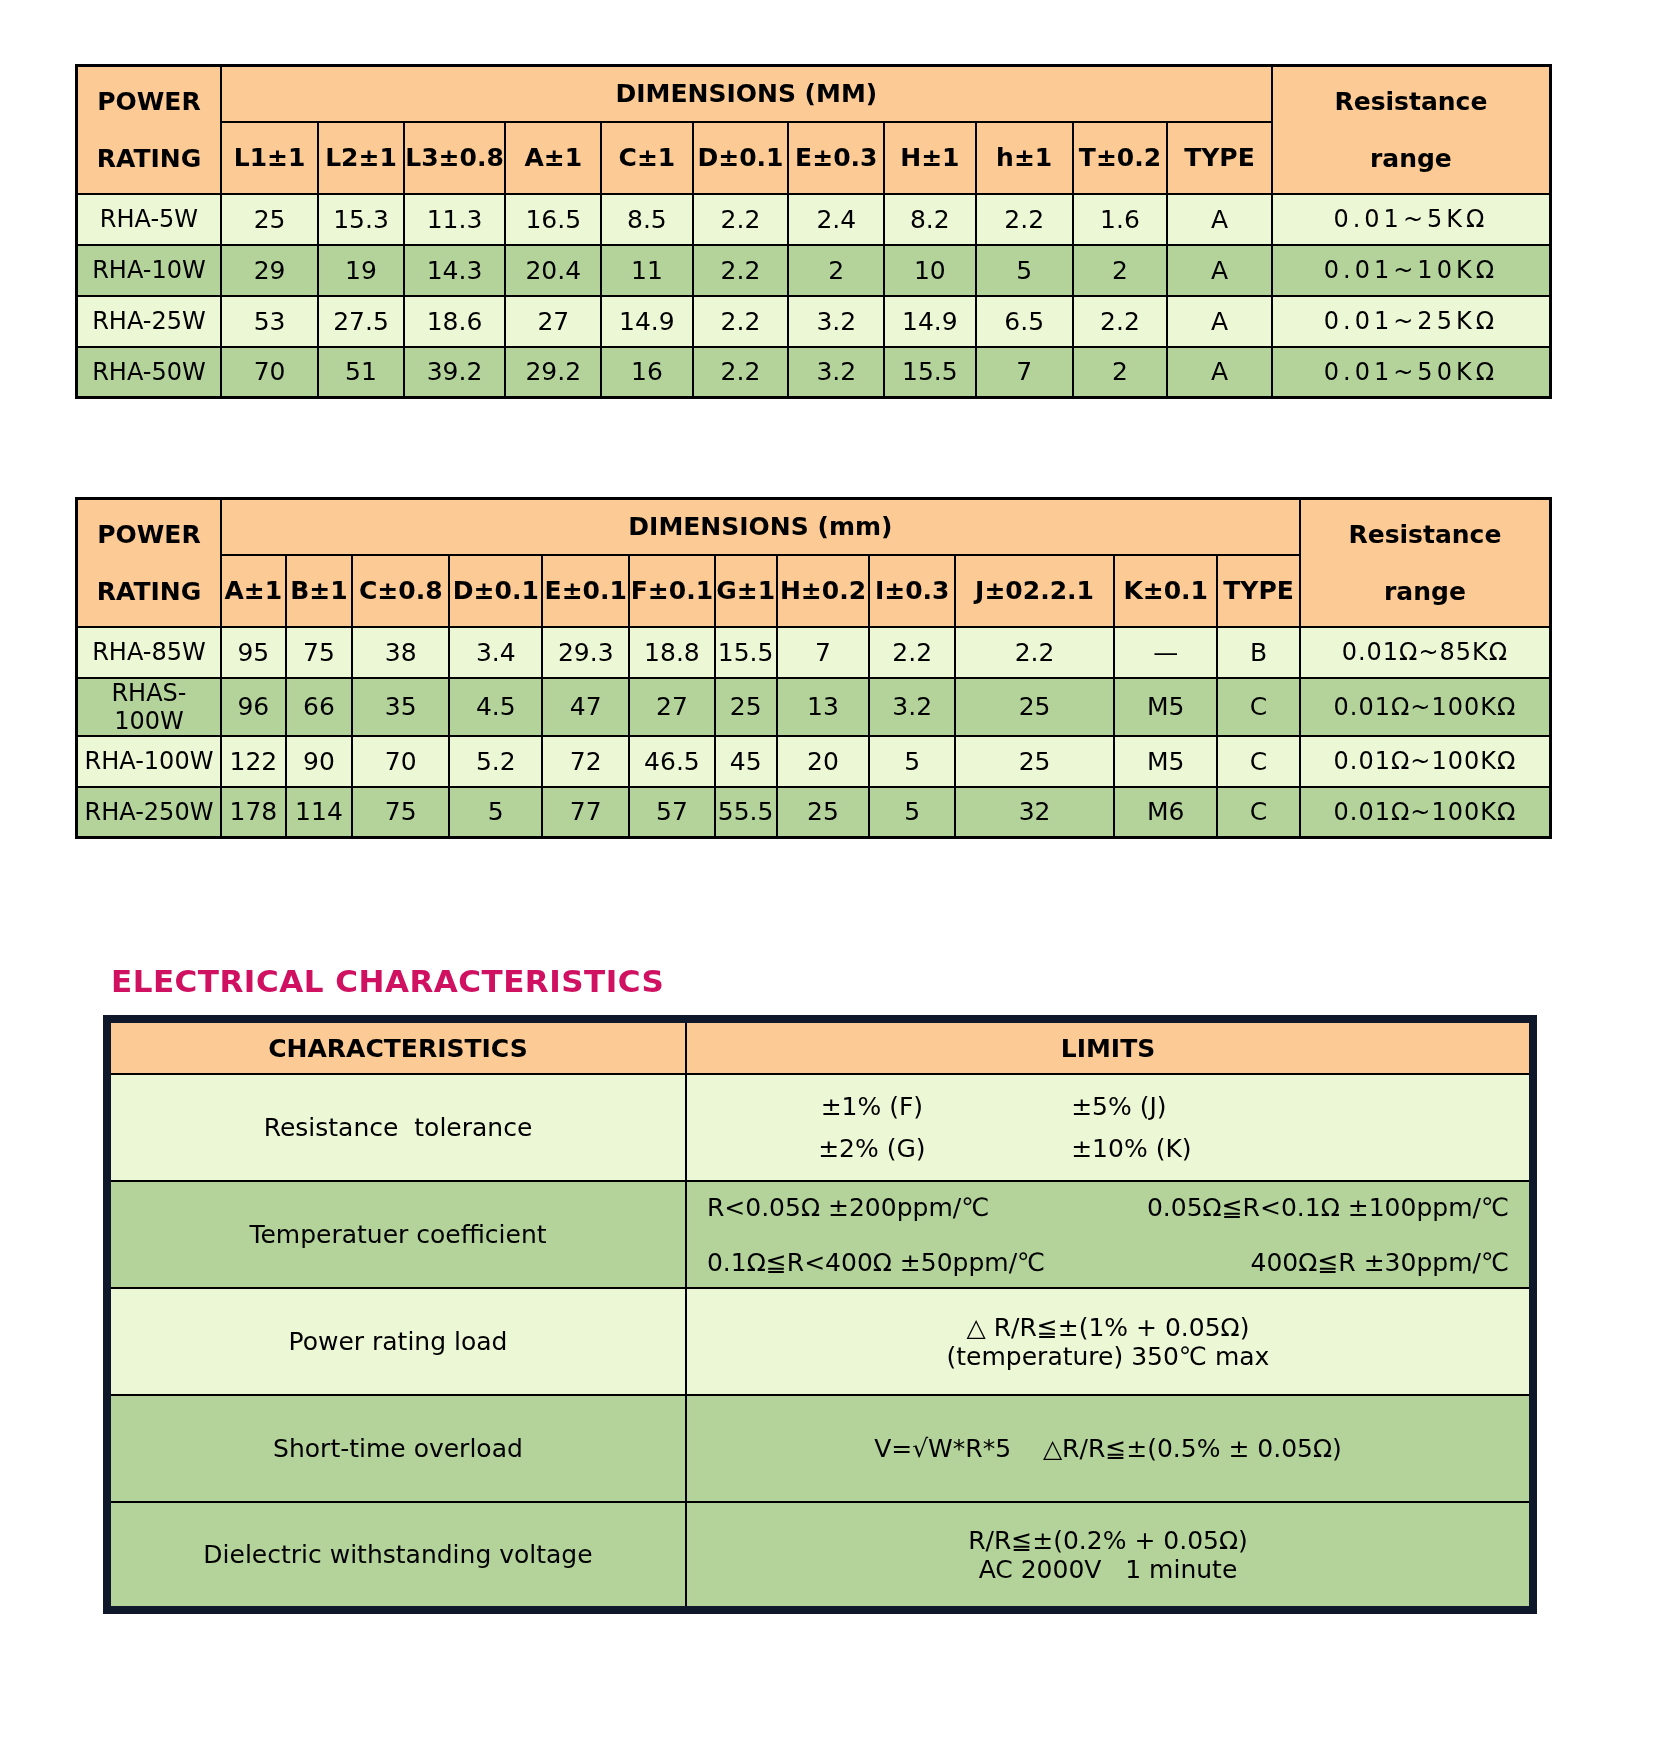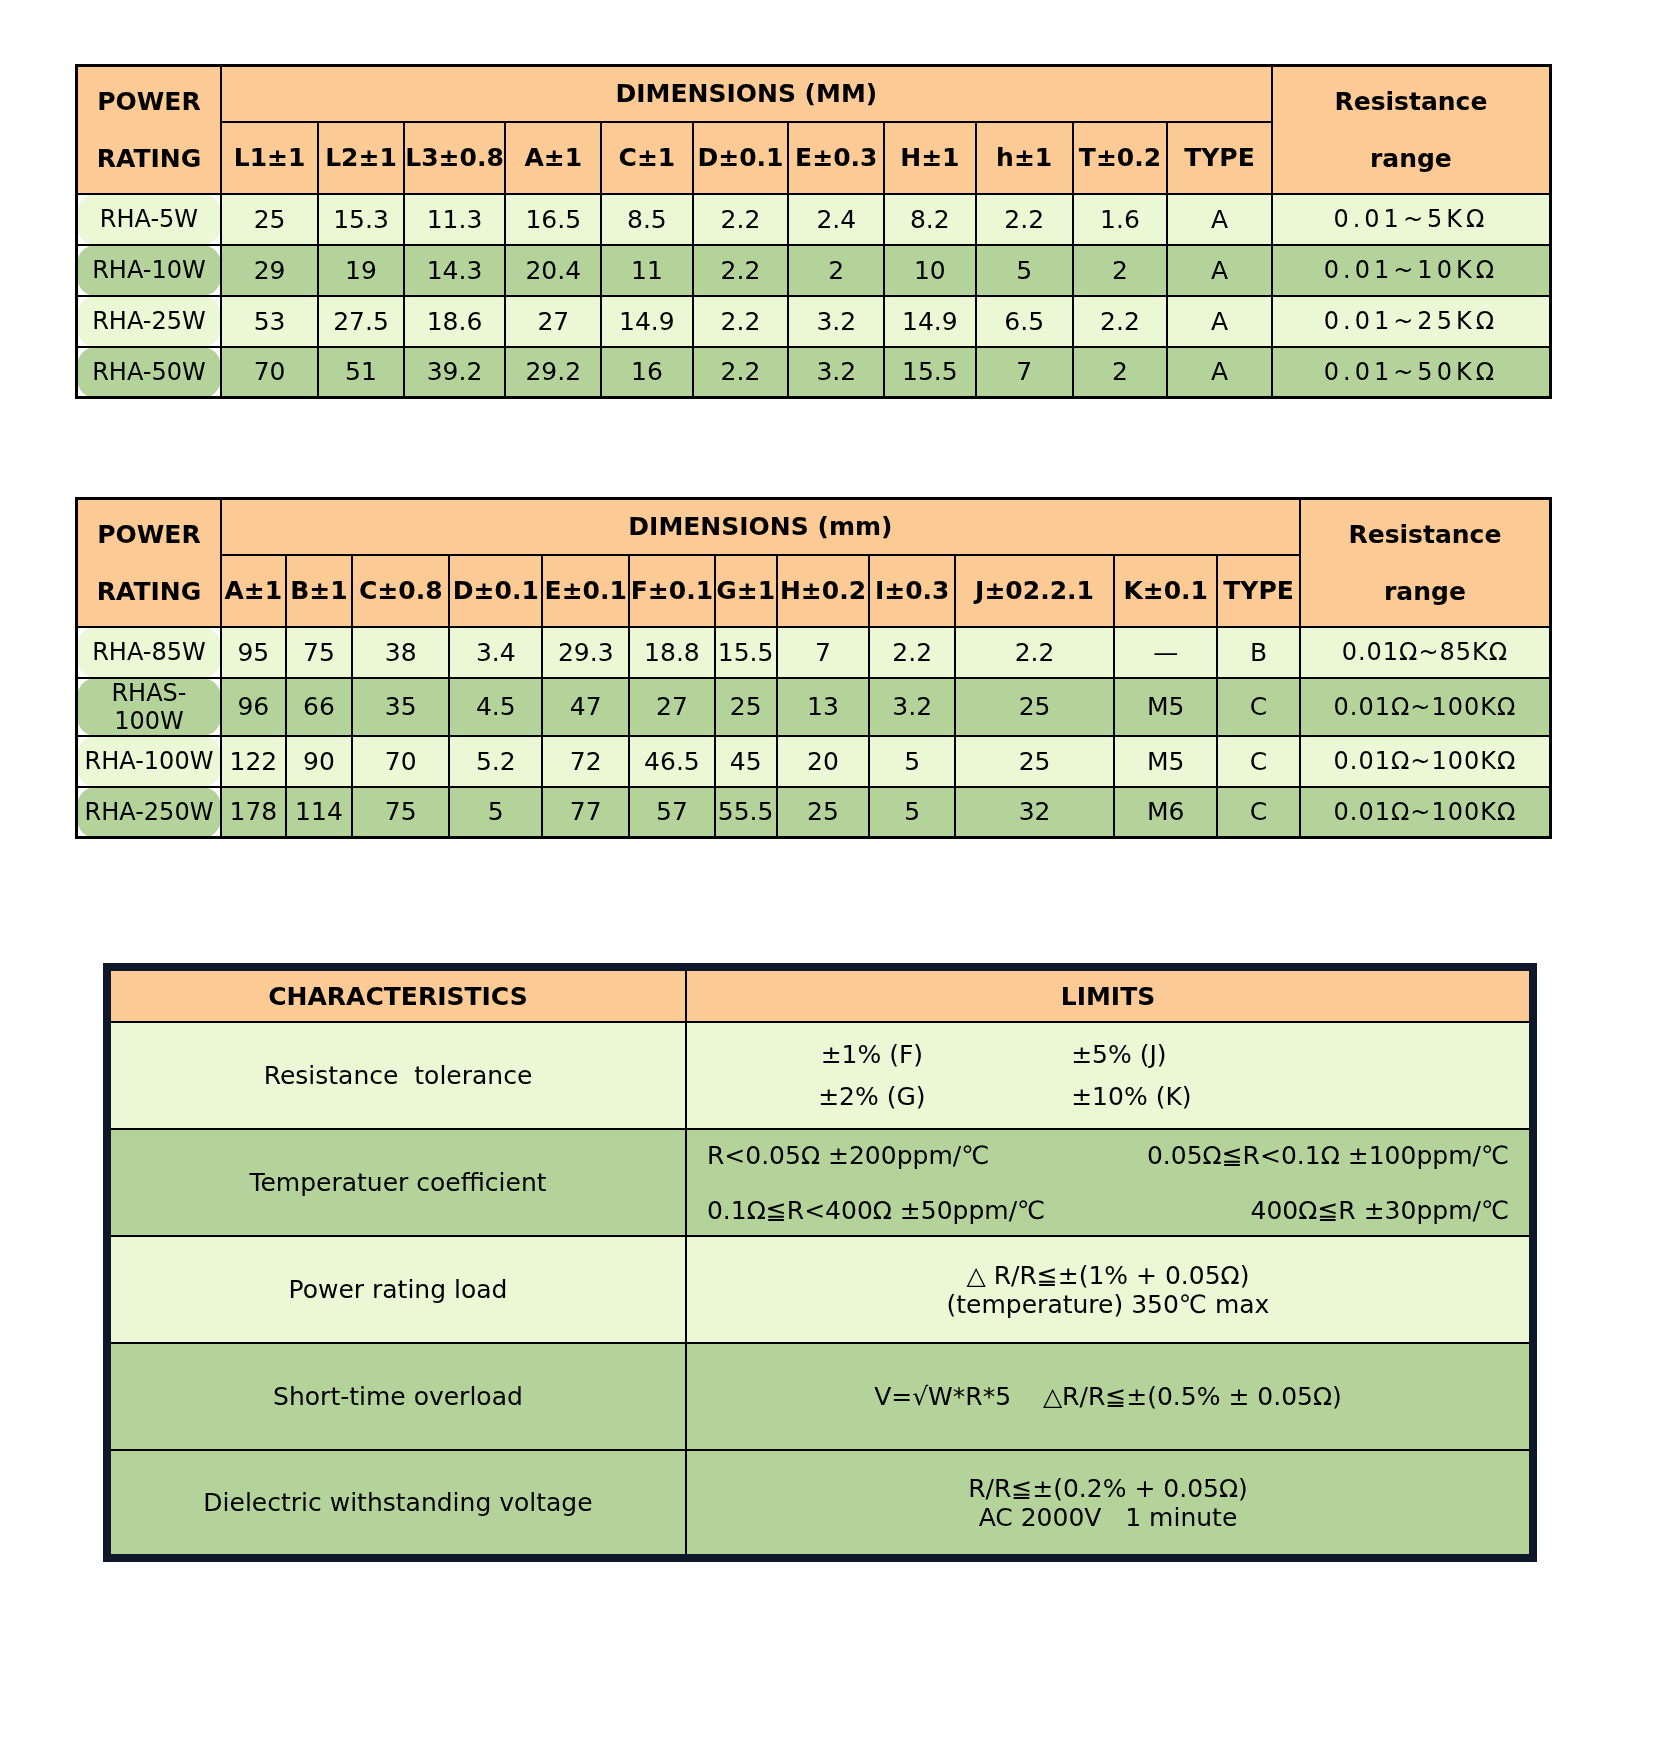--- a/index.html
+++ b/index.html
@@ -23,21 +23,21 @@
     padding:0; overflow:hidden;
   }
   .spec th { background:#fbca95; font-weight:bold; font-size:25px; }
   .spec td { font-size:25px; }
   tr.h1 { height:56px; }
   tr.h2 { height:72px; }
   tr.dr { height:51px; }
   tr.rowA td { background:#ecf7d6; }
   tr.rowB td { background:#b4d39a; }
   .hcell div + div { margin-top:28px; }
-  td.rlabel { font-size:24px;border-radius:19px; }
+  td.rlabel { font-size:24px; }
   td.rres  { letter-spacing:4px; font-size:24px; }
   td.rres2 { letter-spacing:1px; font-size:24px; }
 
   
   .elec { margin:124px 0 0 103px; }
   .elec-title {
     color:#d01060; font-weight:bold; font-size:31px;
     letter-spacing:0.5px; margin:0 0 16px 8px;
   }
   table.etable {
@@ -276,20 +276,21 @@
       <td>5</td>
       <td>32</td>
       <td>M6</td>
       <td>C</td>
       <td class="rres2">0.01Ω~100KΩ</td>
     </tr>
   </tbody>
     </table>
 
   <div class="elec">
+    <div class="elec-title">ELECTRICAL CHARACTERISTICS</div>
     <table class="etable">
       <colgroup>
           <col style="width:40.6%">
           <col style="width:59.4%">
         </colgroup>
       <tbody>
           <tr>
         <th>CHARACTERISTICS</th>
         <th>LIMITS</th>
       </tr>

